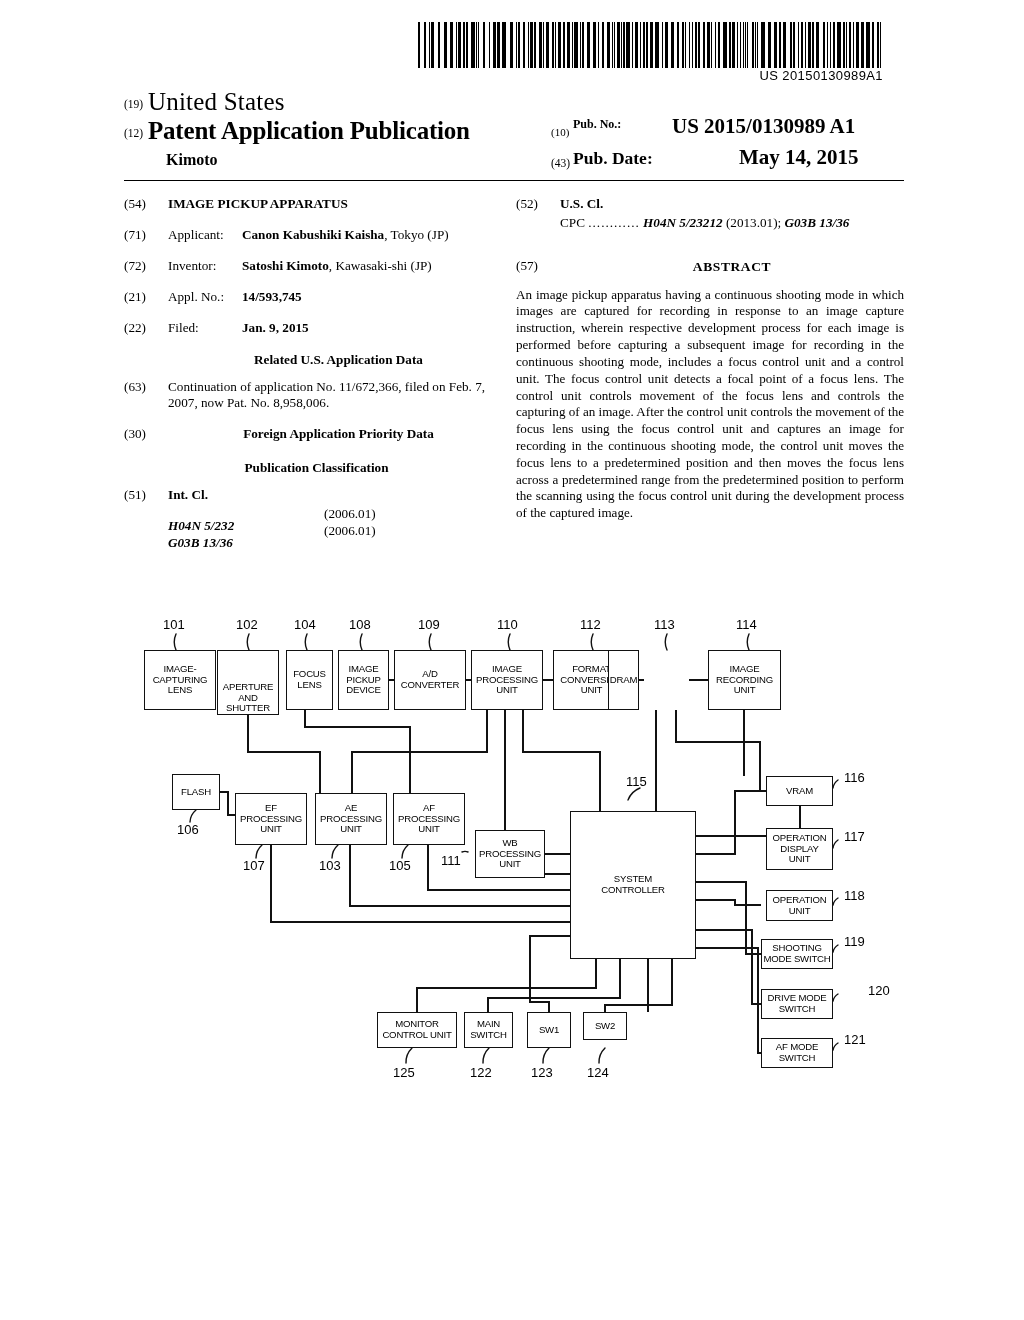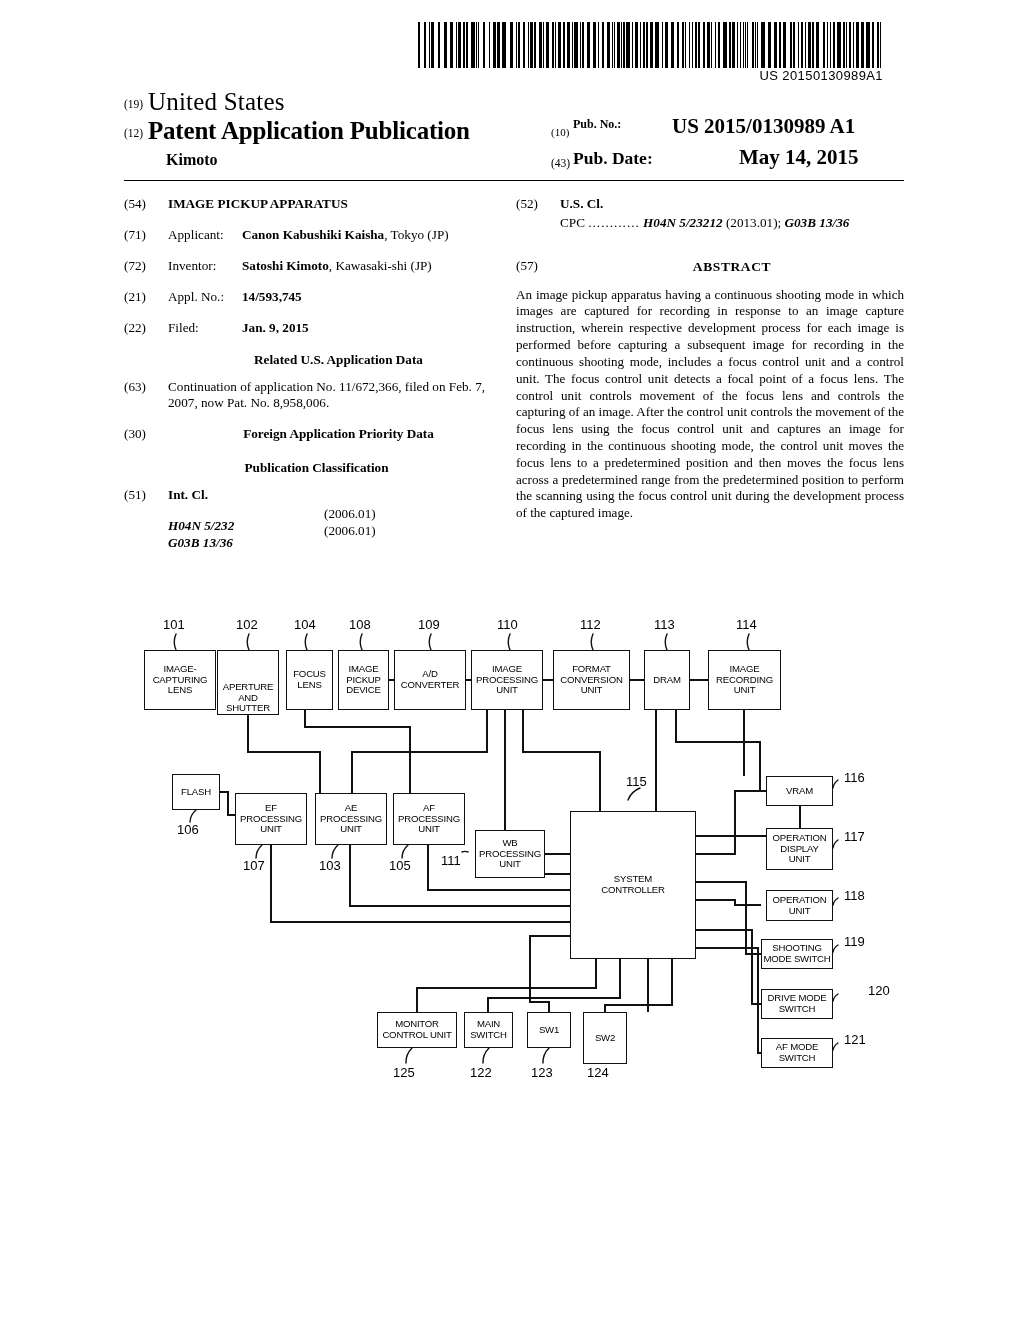--- a/index.html
+++ b/index.html
@@ -407,21 +407,21 @@
           <div>UNIT</div>
         </span>
       </div>
       <div class="blk" style="left: 553px; top: 50px; width: 77px; height: 60px;">
         <span>
           <div>FORMAT</div>
           <div>CONVERSION</div>
           <div>UNIT</div>
         </span>
       </div>
-      <div class="blk" style="left: 644px; top: 50px; width: 46px; height: 60px;">
+      <div class="blk" style="left: 608px; top: 50px; width: 31px; height: 60px;">
         <span>
           <div>DRAM</div>
         </span>
       </div>
       <div class="blk" style="left: 708px; top: 50px; width: 73px; height: 60px;">
         <span>
           <div>IMAGE</div>
           <div>RECORDING</div>
           <div>UNIT</div>
         </span>
@@ -511,21 +511,21 @@
         <span>
           <div>MAIN</div>
           <div>SWITCH</div>
         </span>
       </div>
       <div class="blk" style="left: 527px; top: 412px; width: 44px; height: 36px;">
         <span>
           <div>SW1</div>
         </span>
       </div>
-      <div class="blk" style="left: 583px; top: 412px; width: 44px; height: 52px;">
+      <div class="blk" style="left: 583px; top: 412px; width: 44px; height: 28px;">
         <span>
           <div>SW2</div>
         </span>
       </div>
       <div class="ref" style="left: 163px; top: 17px;">101</div>
       <div class="ref" style="left: 236px; top: 17px;">102</div>
       <div class="ref" style="left: 294px; top: 17px;">104</div>
       <div class="ref" style="left: 349px; top: 17px;">108</div>
       <div class="ref" style="left: 418px; top: 17px;">109</div>
       <div class="ref" style="left: 497px; top: 17px;">110</div>

